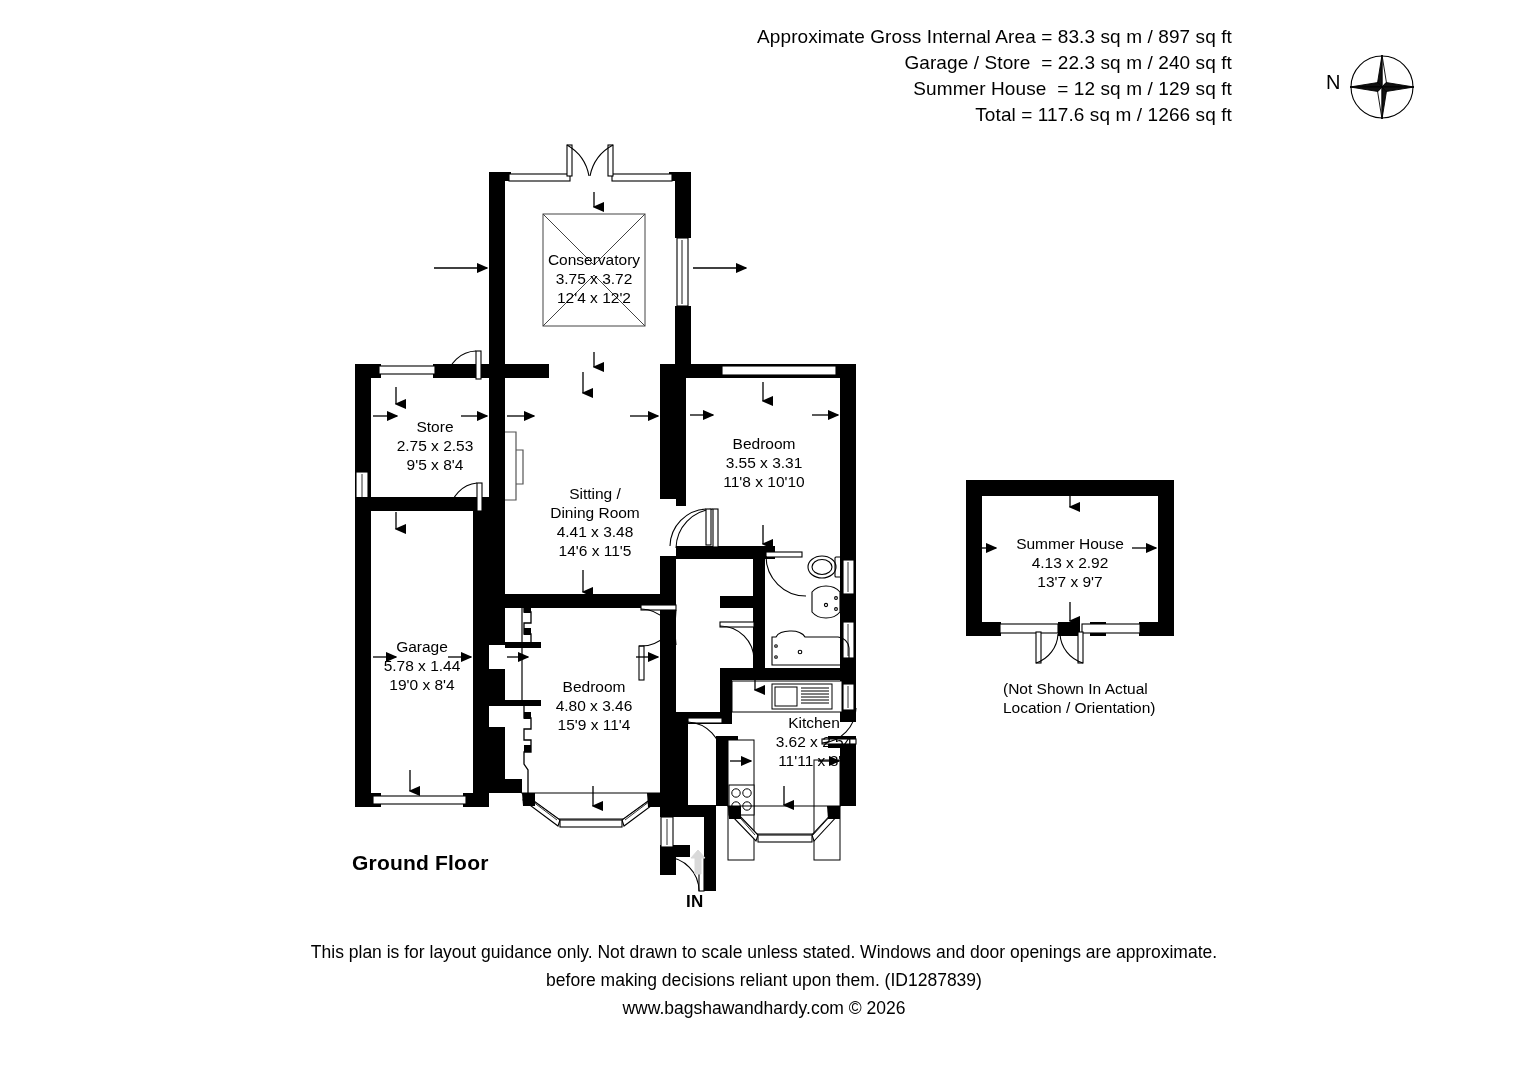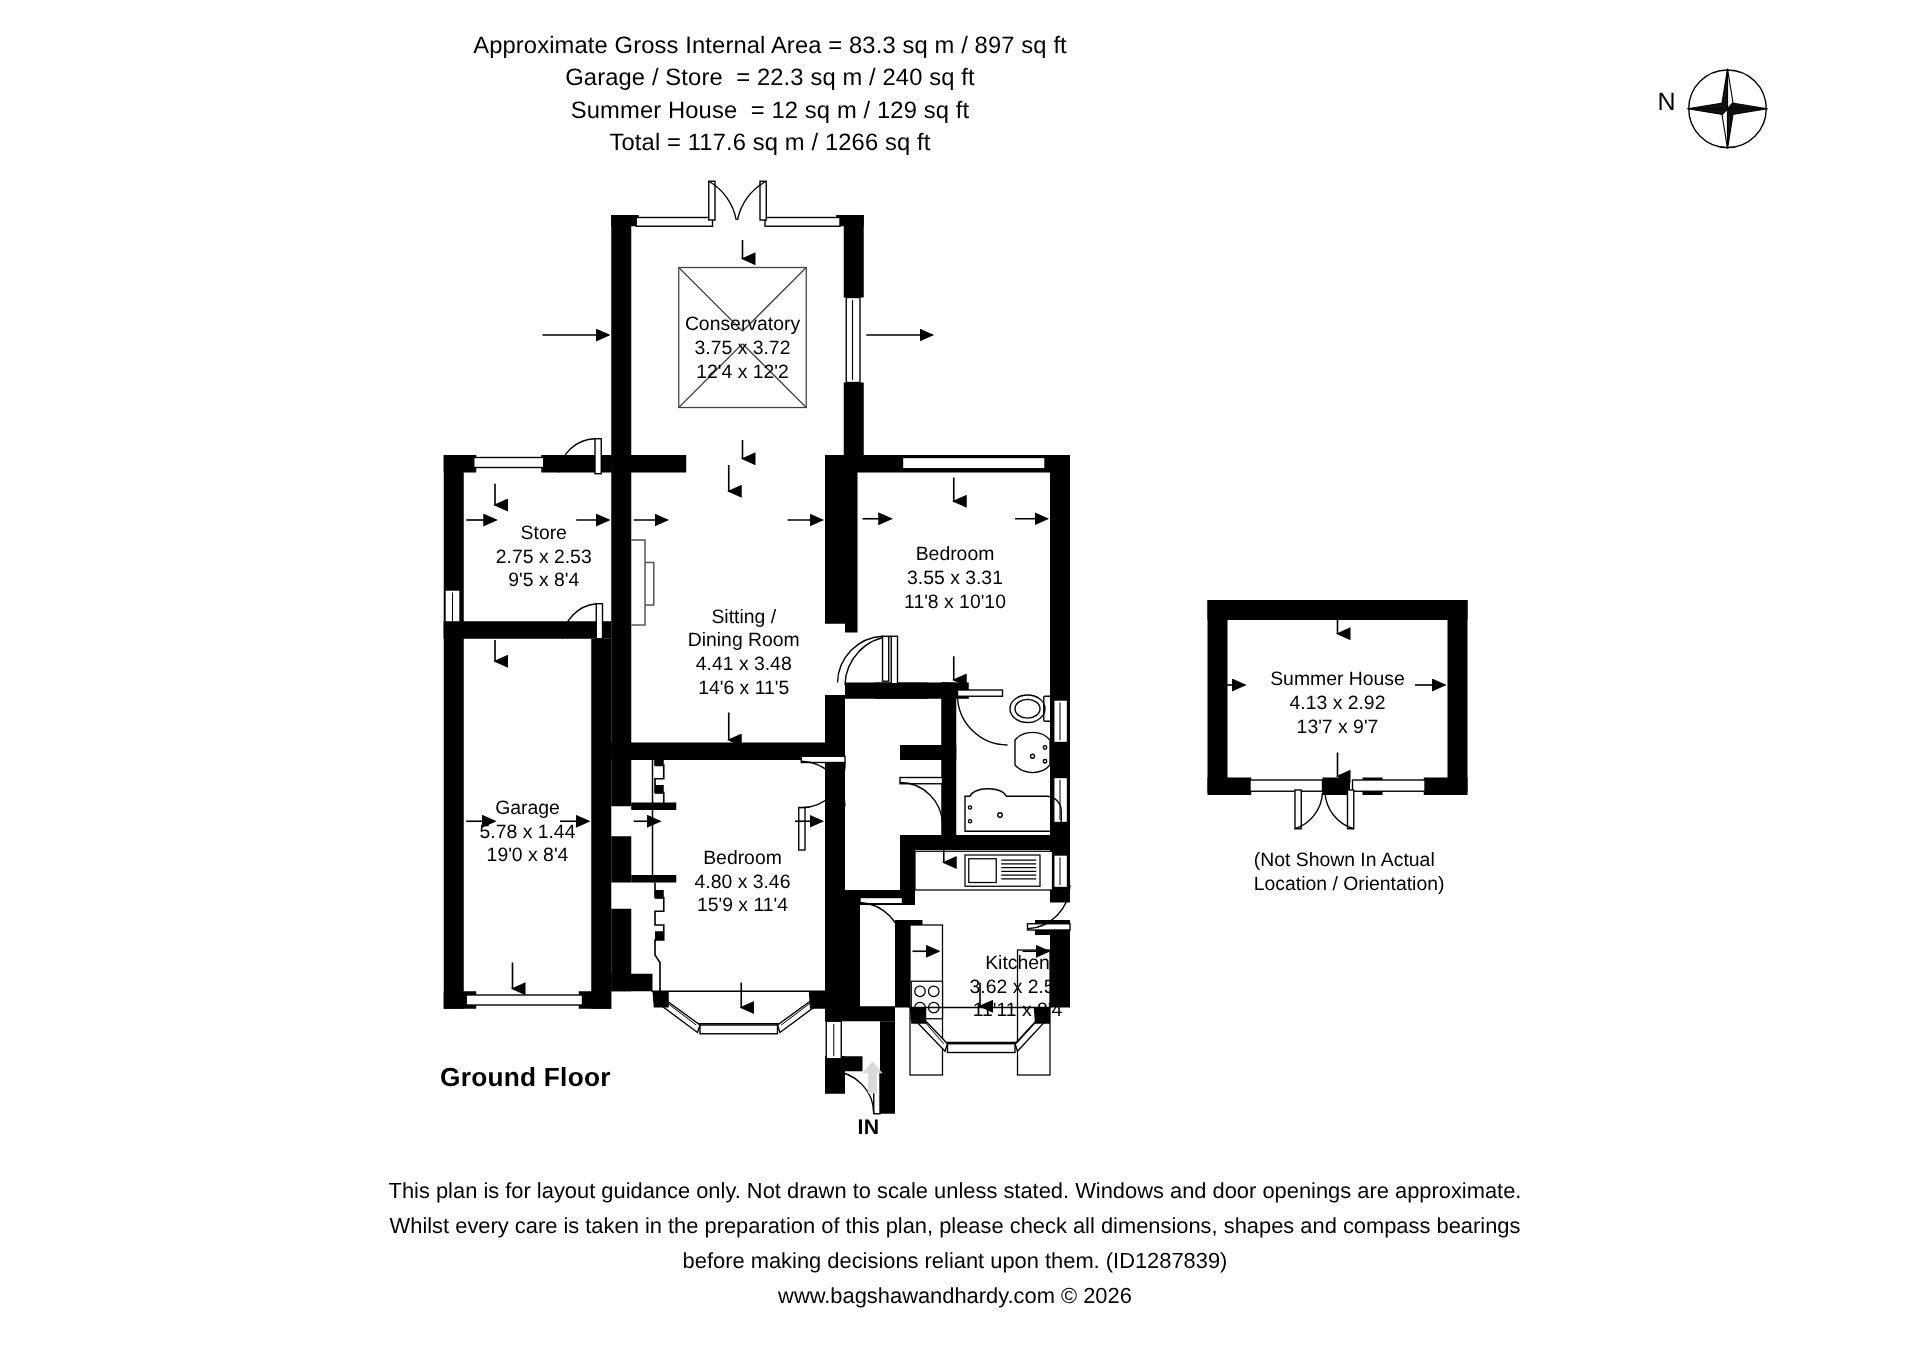--- a/index.html
+++ b/index.html
@@ -14,21 +14,21 @@
     position: relative;
     font-family: "Liberation Sans", sans-serif;
     color: #000000;
     overflow: hidden;
   }
   .header-block {
     position: absolute;
     left: 0;
     top: 24px;
     width: 1232px;
-    text-align: center;
+    text-align: right;
     font-size: 19px;
     line-height: 26px;
     letter-spacing: 0.1px;
   }
   .header-line { display: block; white-space: pre; }
 
   .compass {
     position: absolute;
     left: 1326px;
     top: 52px;
@@ -517,21 +517,21 @@
   <span>5.78 x 1.44</span>
   <span>19'0 x 8'4</span>
 </div>
 
 <div class="room-label" style="left:527px; top:677px; width:134px;">
   <span>Bedroom</span>
   <span>4.80 x 3.46</span>
   <span>15'9 x 11'4</span>
 </div>
 
-<div class="room-label" style="left:717px; top:761px; width:134px;padding-left:30px;">
+<div class="room-label" style="left:717px; top:713px; width:134px;padding-left:30px;">
   <span>Kitchen</span>
   <span>3.62 x 2.54</span>
   <span>11'11 x 8'4</span>
 </div>
 
 <div class="room-label" style="left:1003px; top:534px; width:134px;">
   <span>Summer House</span>
   <span>4.13 x 2.92</span>
   <span>13'7 x 9'7</span>
 </div>
@@ -540,16 +540,15 @@
   <span>(Not Shown In Actual</span>
   <span>Location / Orientation)</span>
 </div>
 
 <div class="in-label">IN</div>
 
 <div class="floor-label">Ground Floor</div>
 
 <div class="footer-block">
   <span class="footer-line">This plan is for layout guidance only. Not drawn to scale unless stated. Windows and door openings are approximate.</span>
-  <span class="footer-line">Whilst every care is taken in the preparation of this plan, please check all dimensions, shapes and compass bearings</span>
   <span class="footer-line">before making decisions reliant upon them. (ID1287839)</span>
   <span class="footer-line">www.bagshawandhardy.com © 2026</span>
 </div>
 
 </body></html>

